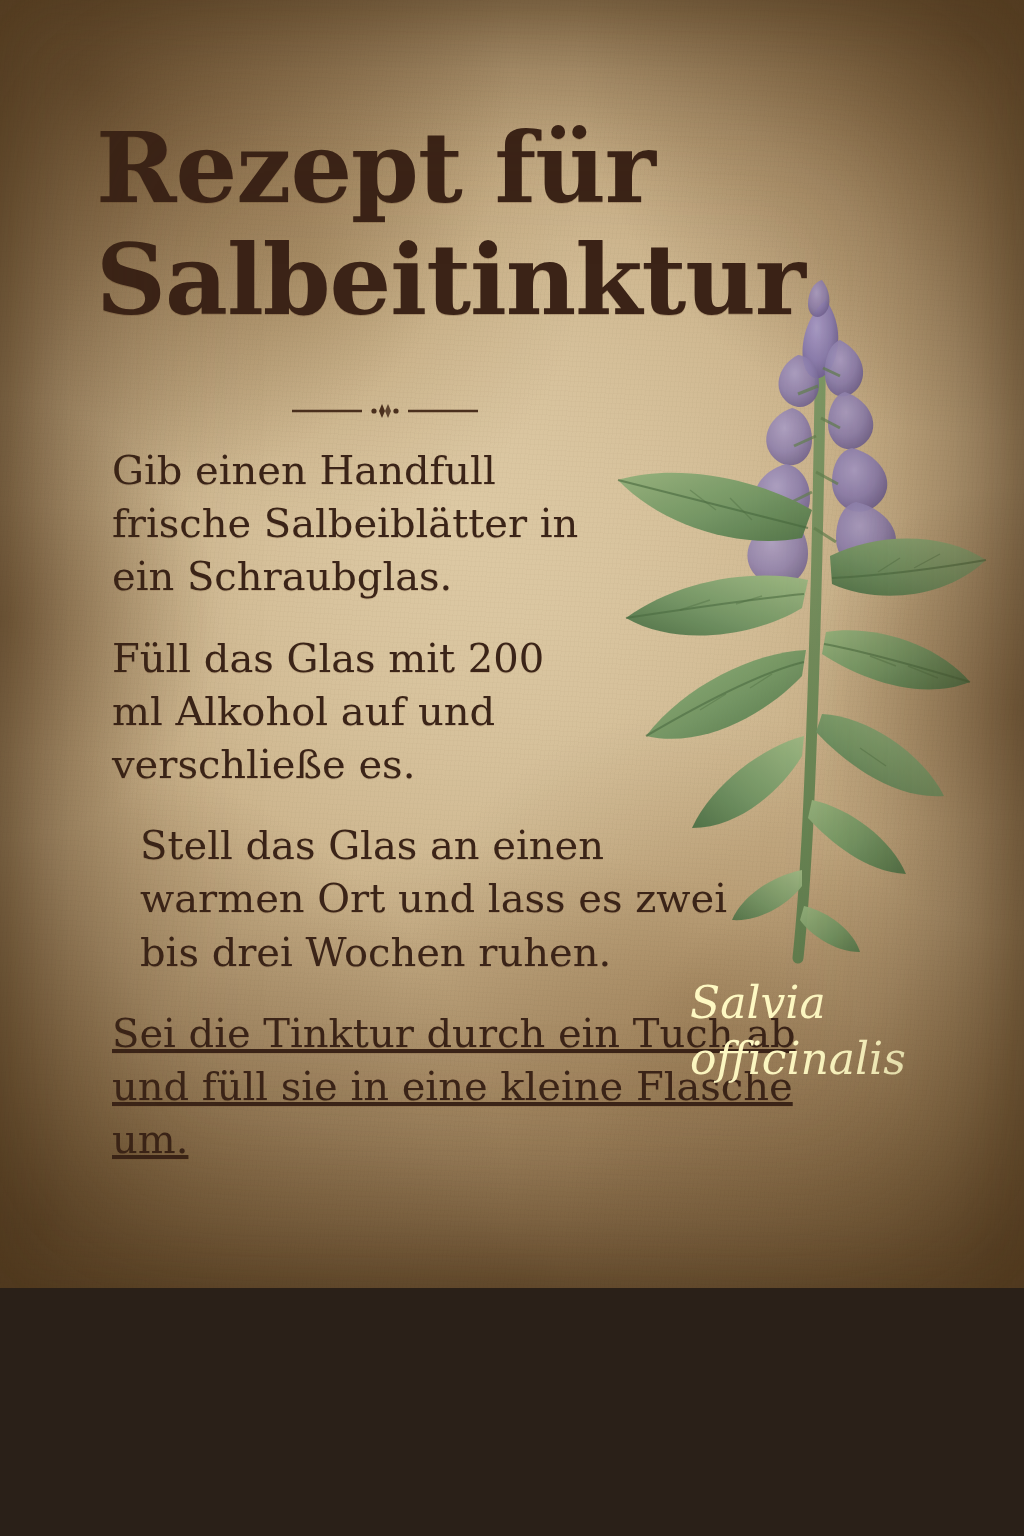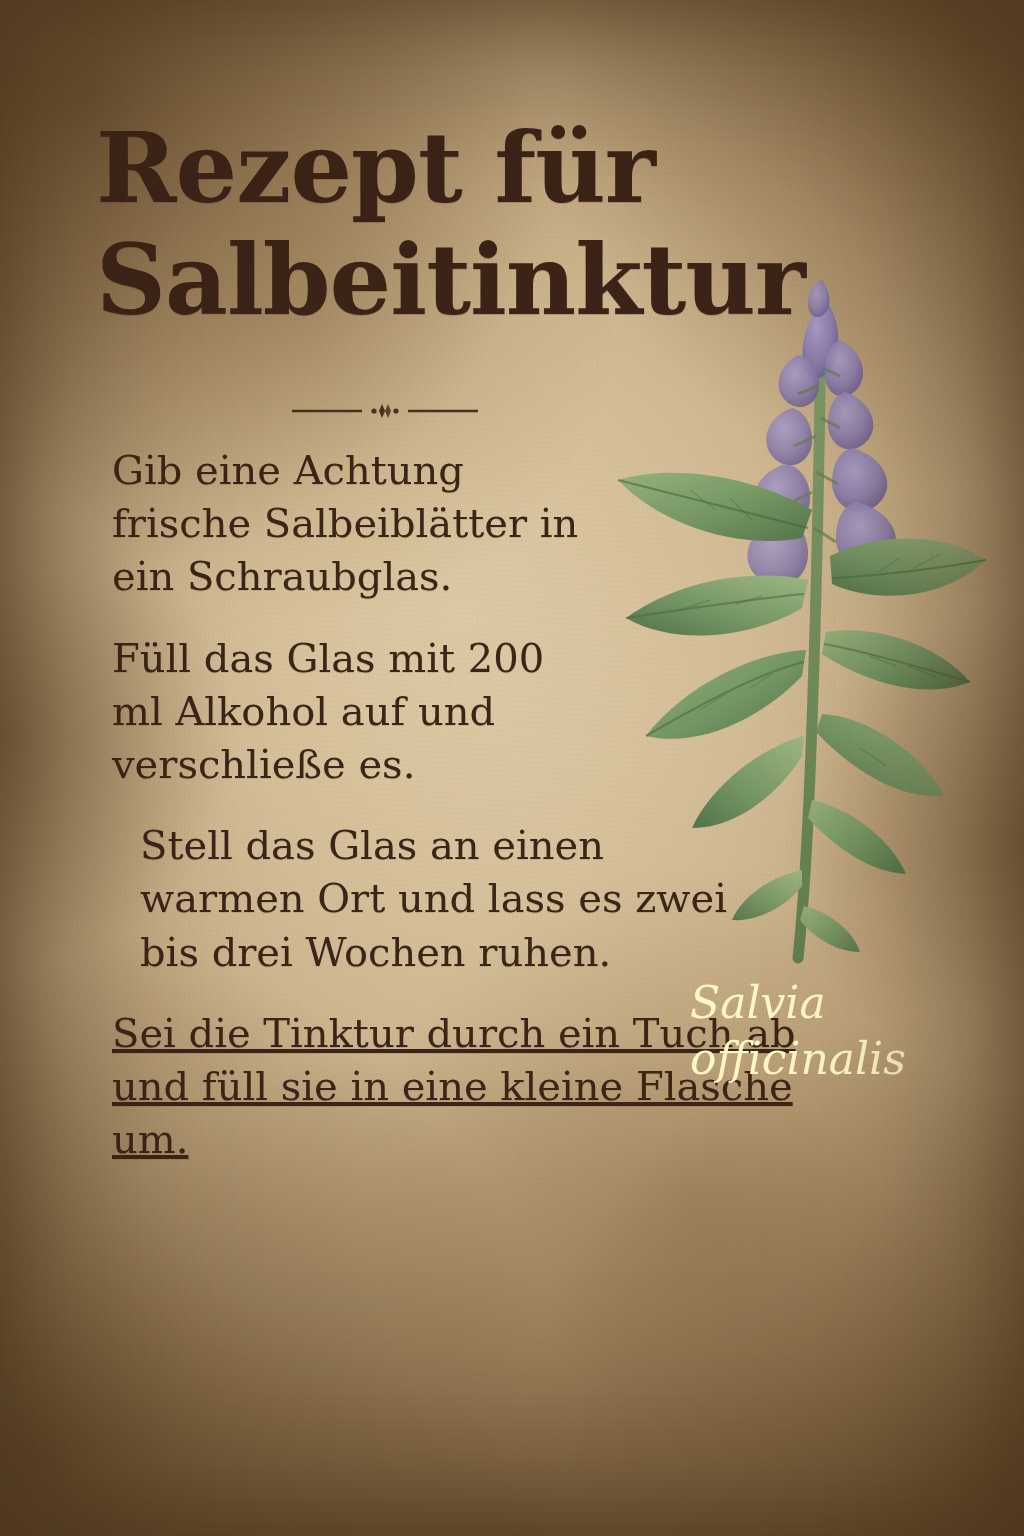--- a/index.html
+++ b/index.html
@@ -3,21 +3,21 @@
 <meta charset="utf-8">
 <style>
   html, body {
     margin: 0;
     padding: 0;
     background: #2a2018;
   }
   #page {
     position: relative;
     width: 1024px;
-    height: 1536px;
+    height: 1288px;
     overflow: hidden;
     font-family: "DejaVu Serif", serif;
     background:
       radial-gradient(ellipse 70% 55% at 48% 42%, #d9c49b 0%, #cfb territory 0%, #cdb territory 0%, rgba(207,182,140,0.0) 70%),
       radial-gradient(ellipse 95% 80% at 50% 45%, #d8c49f 0%, #c6ab82 55%, #9f8157 82%, #6d5434 100%);
   }
   
   .paper-base {
     position: absolute;
     inset: 0;
@@ -153,21 +153,21 @@
         <line x1="2" y1="11" x2="72" y2="11" stroke="#4a2f1d" stroke-width="2.4"></line>
         <line x1="118" y1="11" x2="188" y2="11" stroke="#4a2f1d" stroke-width="2.4"></line>
         <circle cx="84" cy="11" r="2.6" fill="#4a2f1d"></circle>
         <circle cx="106" cy="11" r="2.6" fill="#4a2f1d"></circle>
         <path d="M92 4 L95 11 L92 18 L89 11 Z" fill="#4a2f1d"></path>
         <path d="M98 4 L101 11 L98 18 L95 11 Z" fill="#4a2f1d" opacity="0.85"></path>
       </svg>
     </div>
 
     <div class="steps">
-      <div class="step s1">Gib eine Achtung frische Salbeiblätter in ein Schraubglas.</div>
+      <div class="step s1">Gib einen Handfull frische Salbeiblätter in ein Schraubglas.</div>
       <div class="step s2">Füll das Glas mit 200 ml Alkohol auf und verschließe es.</div>
       <div class="step s3">Stell das Glas an einen warmen Ort und lass es zwei bis drei Wochen ruhen.</div>
       <div class="step s4">Sei die Tinktur durch ein Tuch ab und füll sie in eine kleine Flasche um.</div>
     </div>
 
     <div class="plant">
       <svg viewBox="0 0 470 820" aria-hidden="true">
         <defs>
           <linearGradient id="leafA" x1="0" y1="0" x2="1" y2="1">
             <stop offset="0%" stop-color="#93b07a"></stop>

